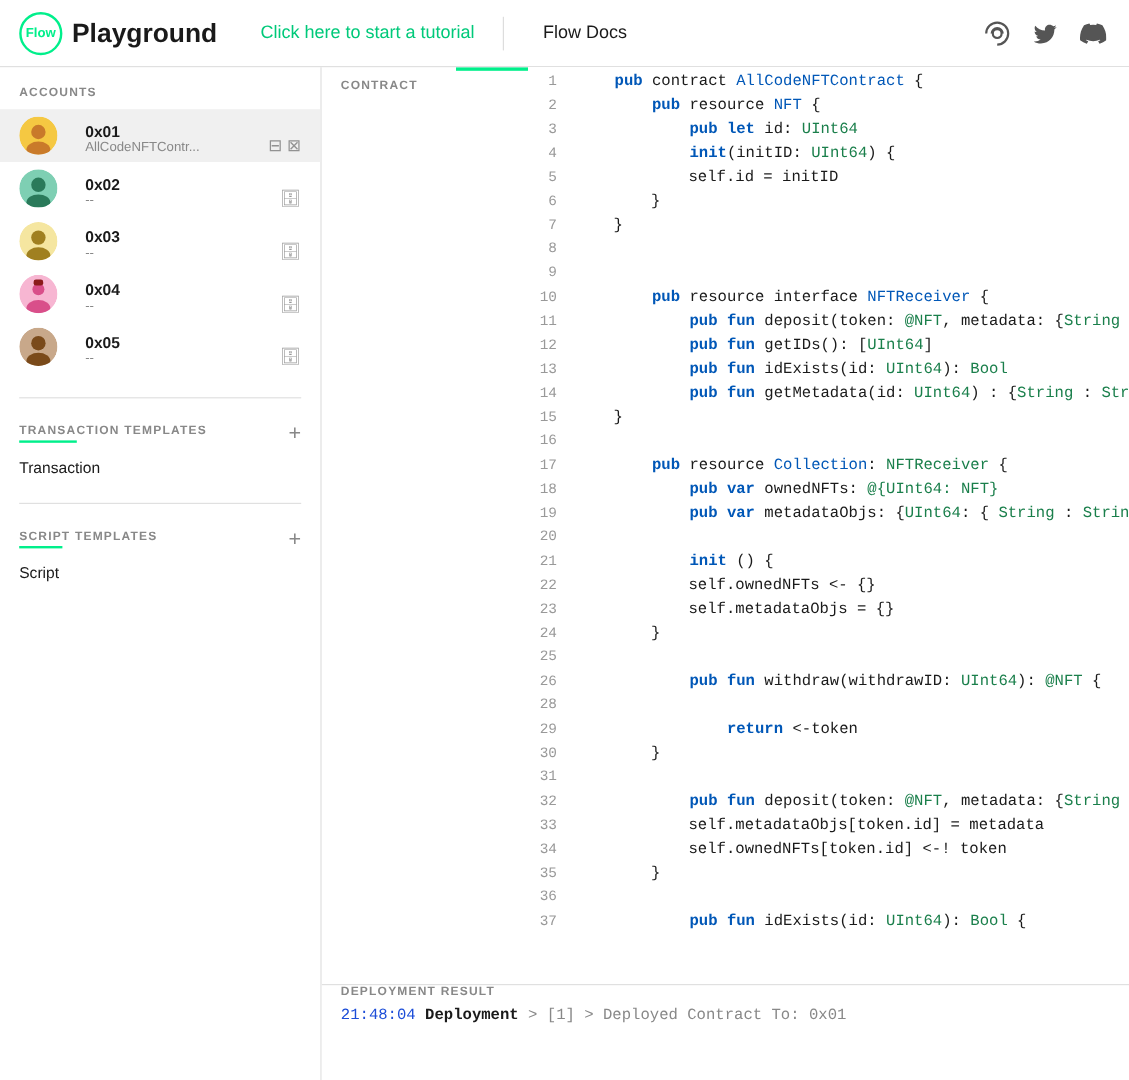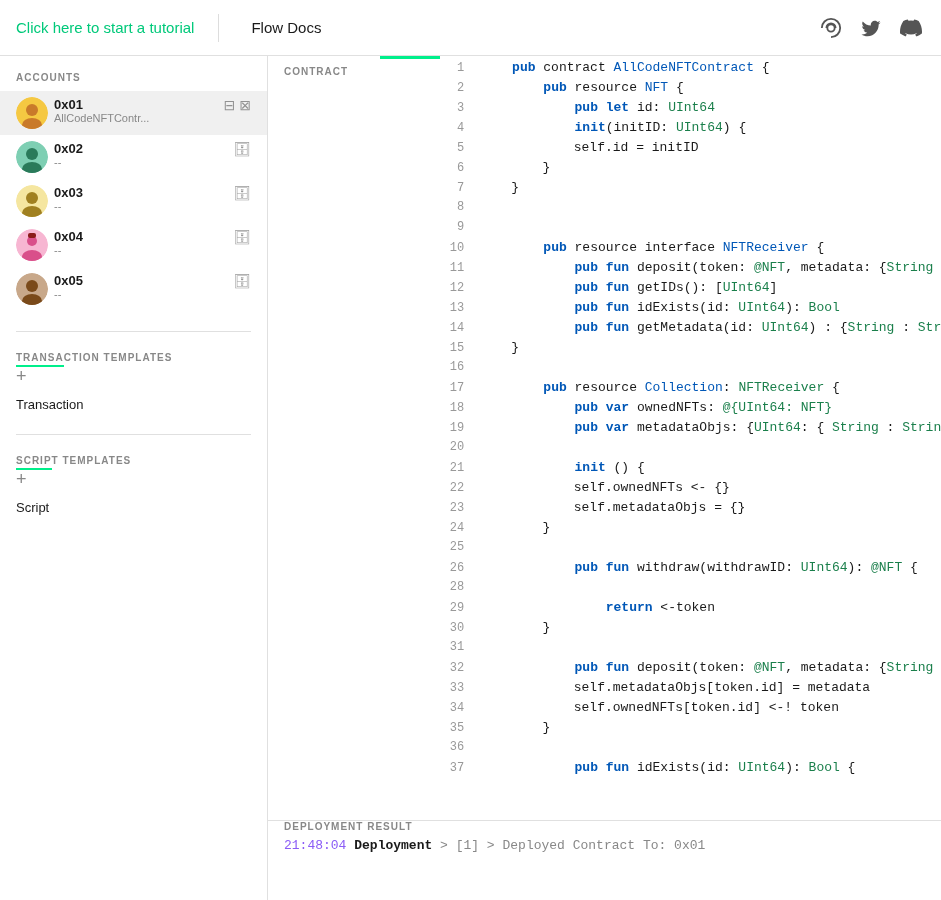--- a/index.html
+++ b/index.html
@@ -10,56 +10,55 @@
       display: flex; align-items: center; height: 56px;
       border-bottom: 1px solid #e0e0e0; padding: 0 16px; gap: 16px;
     }
     #logo-area { display: flex; align-items: center; gap: 8px; }
     #logo-circle {
       width: 36px; height: 36px; border-radius: 50%;
       border: 2px solid #00ef8b; display: flex; align-items: center; justify-content: center;
       font-size: 11px; font-weight: 700; color: #00ef8b;
     }
     #app-title { font-size: 22px; font-weight: 600; color: #1a1a1a; }
-    #tutorial-link { color: #00c97a; font-size: 15px; margin-left: 0; cursor: pointer; }
+    #tutorial-link { color: #00c97a; font-size: 15px; margin-left: 20px; cursor: pointer; }
     #divider-v { width: 1px; height: 28px; background: #ddd; margin: 0 8px; }
     #flow-docs { color: #1a1a1a; font-size: 15px; cursor: pointer; margin-left: 8px; }
     #header-icons { display: flex; gap: 12px; margin-left: auto; align-items: center; }
     .header-icon { width: 28px; height: 28px; cursor: pointer; display: flex; align-items: center; justify-content: center; font-size: 16px; color: #555; }
 
     
     #main { display: flex; height: calc(900px - 56px); }
 
     
     #sidebar { width: 268px; border-right: 1px solid #e0e0e0; display: flex; flex-direction: column; overflow-y: auto; }
     #accounts-section { padding: 12px 0; }
     .section-title {
       font-size: 10px; font-weight: 700; color: #888; letter-spacing: 1px;
       padding: 4px 16px 8px; text-transform: uppercase;
     }
     .account-item {
-      display: flex; align-items: flex-start; padding: 6px 16px; cursor: pointer;
-      gap: 6px;
+      display: flex; align-items: flex-end; padding: 6px 16px; cursor: pointer;
+      gap: 23px;
     }
     .account-item.active { background: #f0f0f0; }
     .avatar { width: 32px; height: 32px; border-radius: 50%; flex-shrink: 0; overflow: hidden; }
     .avatar svg { width: 32px; height: 32px; }
     .account-info { flex: 1; }
     .account-addr { font-size: 13px; font-weight: 600; color: #1a1a1a; }
     .account-name { font-size: 11px; color: #888; }
     .account-actions { display: flex; gap: 4px; opacity: 0.6; }
     .account-action-btn { font-size: 14px; color: #555; cursor: pointer; }
 
     .sidebar-divider { height: 1px; background: #e0e0e0; margin: 8px 16px; }
 
     .template-section { padding: 8px 0; }
     .template-header {
-      display: flex; align-items: flex-start; justify-content: space-between;
+      display: flex; align-items: center; justify-content: space-between;
       padding: 4px 16px 6px;
-      flex-direction: column;
     }
     .template-title { font-size: 10px; font-weight: 700; color: #888; letter-spacing: 1px; text-transform: uppercase; }
     .add-btn { font-size: 18px; color: #888; cursor: pointer; line-height: 1; }
     .template-item {
       padding: 6px 16px; font-size: 13px; color: #1a1a1a; cursor: pointer;
     }
 
     
     #content { flex: 1; display: flex; flex-direction: column; overflow: hidden; }
 
@@ -92,28 +91,32 @@
       border-top: 1px solid #e0e0e0; min-height: 80px; padding: 0 16px;
       background: #fff;
     }
     #deploy-label {
       font-size: 10px; font-weight: 700; letter-spacing: 1px; color: #888;
       text-transform: uppercase; margin-bottom: 6px;
     }
     #deploy-result {
       font-family: 'Courier New', Courier, monospace; font-size: 13px; color: #555;
     }
-    #deploy-result .ts { color: #8b5cf6; }
+    #deploy-result .ts { color: #1d4ed8; }
     #deploy-result .bold { font-weight: 700; color: #1a1a1a; }
     #deploy-result .arrow { color: #888; }
   </style>
 </head>
 <body>
 
 <div id="header">
+  <div id="logo-area">
+    <div id="logo-circle">Flow</div>
+    <span id="app-title">Playground</span>
+  </div>
   <a id="tutorial-link">Click here to start a tutorial</a>
   <div id="divider-v"></div>
   <span id="flow-docs">Flow Docs</span>
   <div id="header-icons">
     <div class="header-icon">
       <svg width="22" height="22" viewBox="0 0 24 24" fill="none" stroke="#555" stroke-width="2">
         <circle cx="12" cy="12" r="4"></circle>
           <path d="M2 12C2 6.48 6.48 2 12 2s10 4.48 10 10-4.48 10-10 10"></path>
           <path d="M7 12a5 5 0 0 1 10 0"></path>
       </svg>

